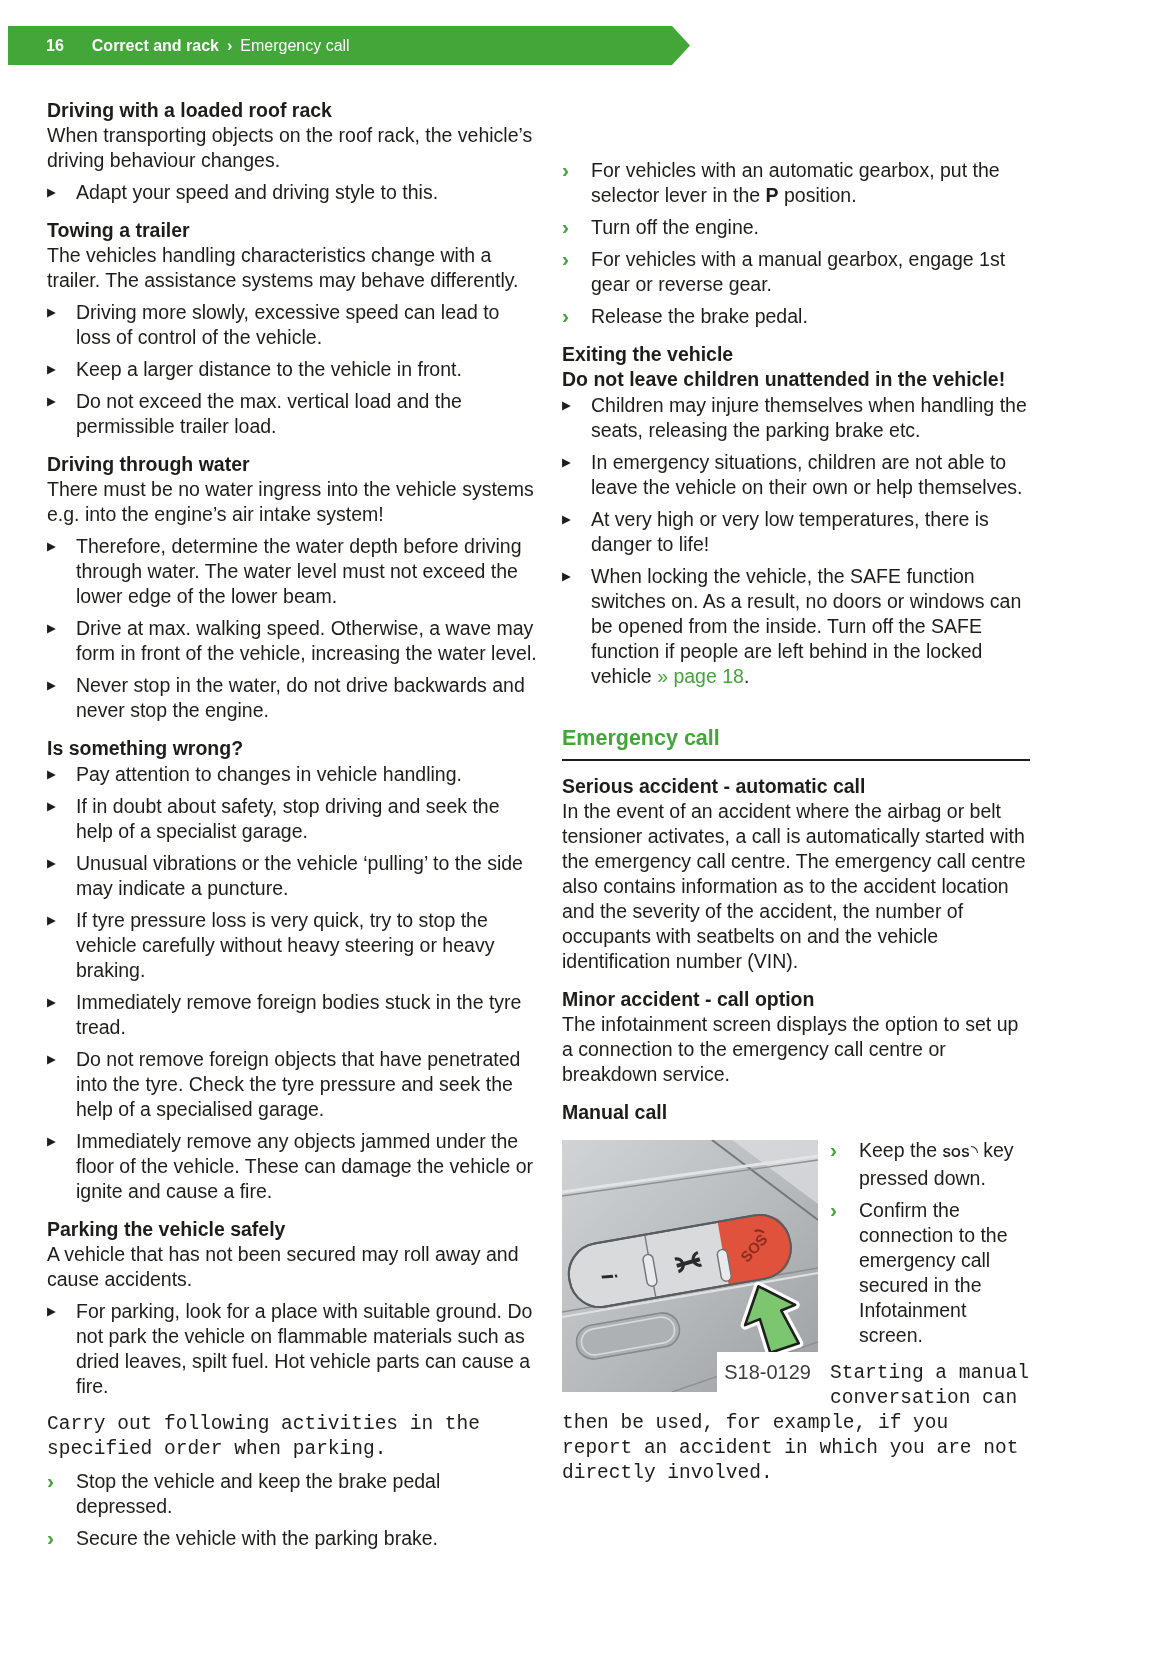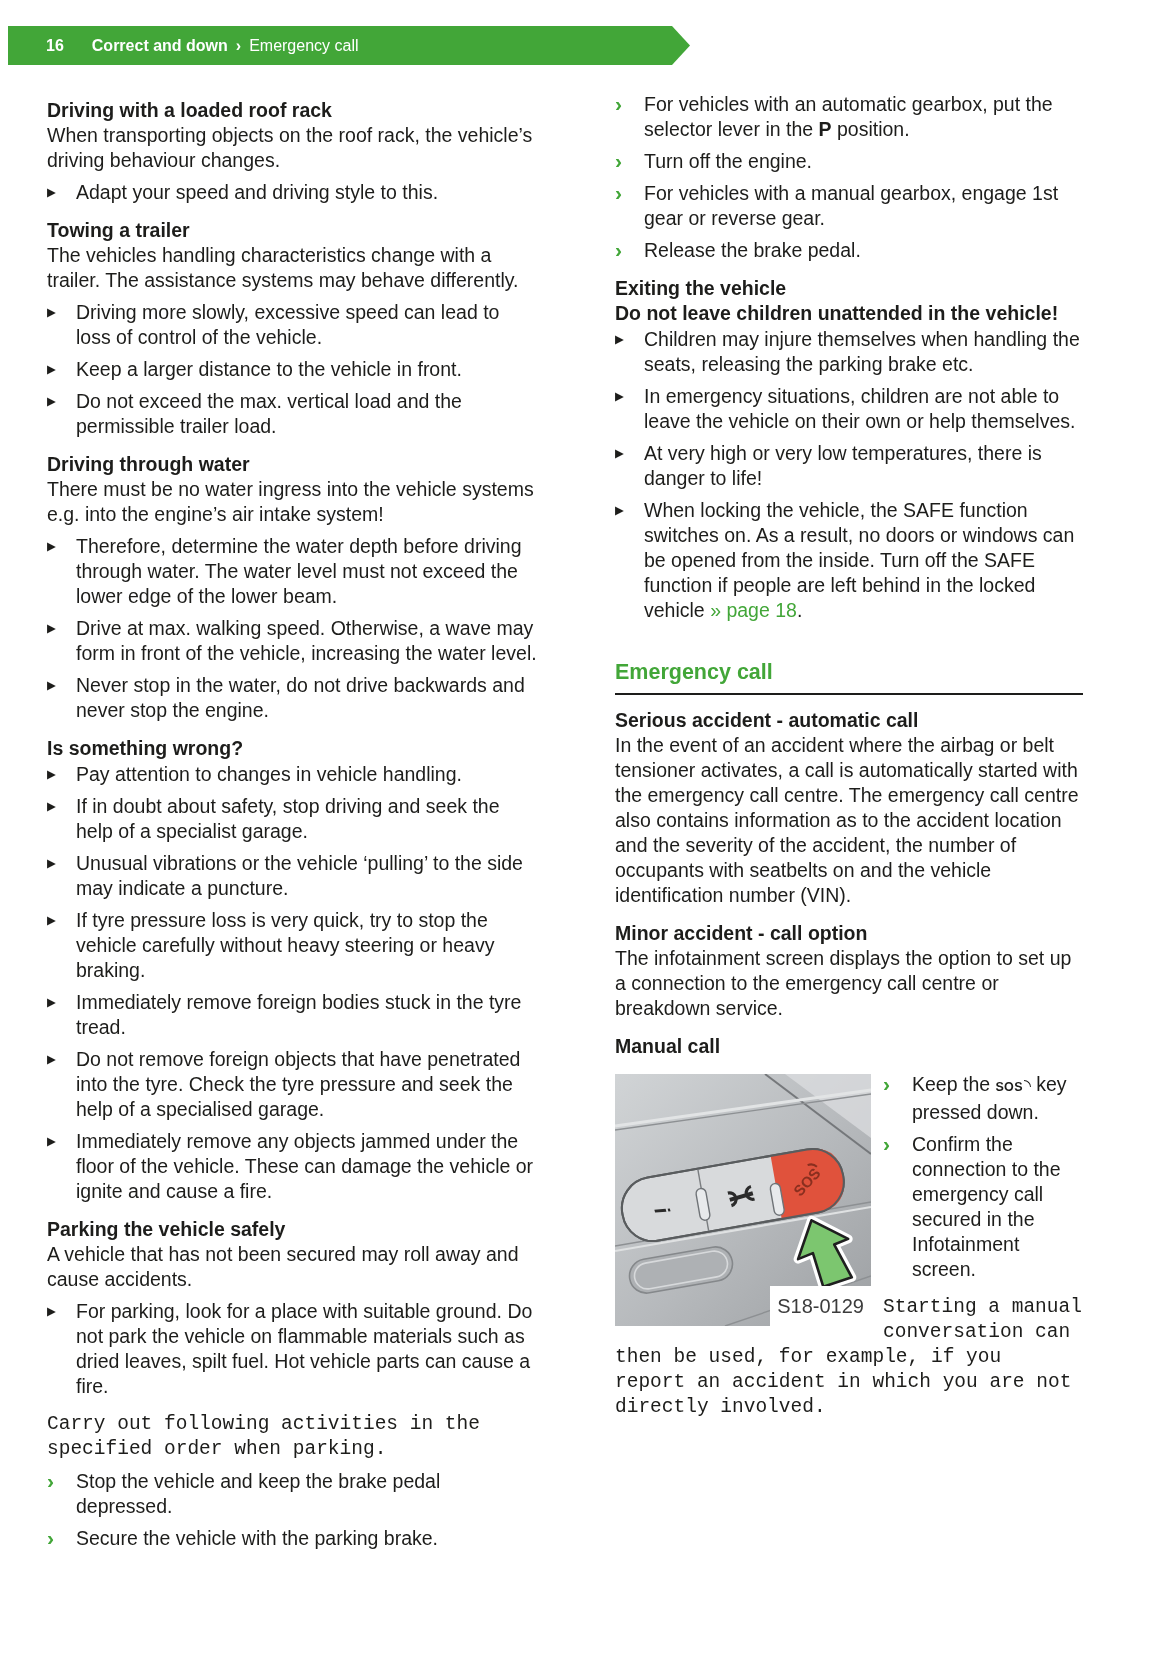--- a/index.html
+++ b/index.html
@@ -9,21 +9,21 @@
   
   .header-bar{position:absolute;left:8px;top:26px;width:682px;height:39px;background:var(--brand_green,#42a638);
     clip-path:polygon(0 0,664px 0,682px 50%,664px 100%,0 100%);
     display:flex;align-items:center;padding-left:38px;box-sizing:border-box;color:#fff;font-size:16px;}
   .hb-num{font-weight:bold;margin-right:28px;}
   .hb-strong{font-weight:bold;}
   .hb-sep{margin:0 8px;font-weight:bold;}
   .hb-sub{font-weight:normal;}
 
   
-  .columns{position:absolute;left:47px;top:85px;display:flex;gap:76px;align-items:flex-start;}
+  .columns{position:absolute;left:47px;top:85px;display:flex;gap:23px;align-items:center;}
   .col{font-size:19.5px;line-height:25px;}
   .col-left{width:492px;}
   .col-right{width:468px;}
 
   .h{font-weight:bold;margin-top:13px;white-space:pre-line;}
   .p{margin-top:0;hyphens:auto;-webkit-hyphens:auto;}
   .h + .p{margin-top:0;}
   .item{display:flex;margin-top:7px;}
   .h + .item{margin-top:1px;}
   .item + .p{margin-top:13px;font-family:Liberation Mono, monospace;}
@@ -48,21 +48,21 @@
   .sos-key::after{content:"";position:absolute;right:0;top:0;width:6px;height:6px;
     border:1.6px solid currentColor;border-left:none;border-bottom:none;border-radius:0 8px 0 0;}
 </style>
 </head>
 <body>
 
 <div class="page">
 
   <div class="header-bar">
     <span class="hb-num">16</span>
-    <span class="hb-strong">Correct and down</span>
+    <span class="hb-strong">Correct and rack</span>
     <span class="hb-sep">›</span>
     <span class="hb-sub">Emergency call</span>
   </div>
 
   <div class="columns">
 
     <div class="col col-left">
       <div>
           <div class="h">Driving with a loaded roof rack</div>
           <div class="p">When transporting objects on the roof rack, the vehicle’s driving behaviour changes.</div>

